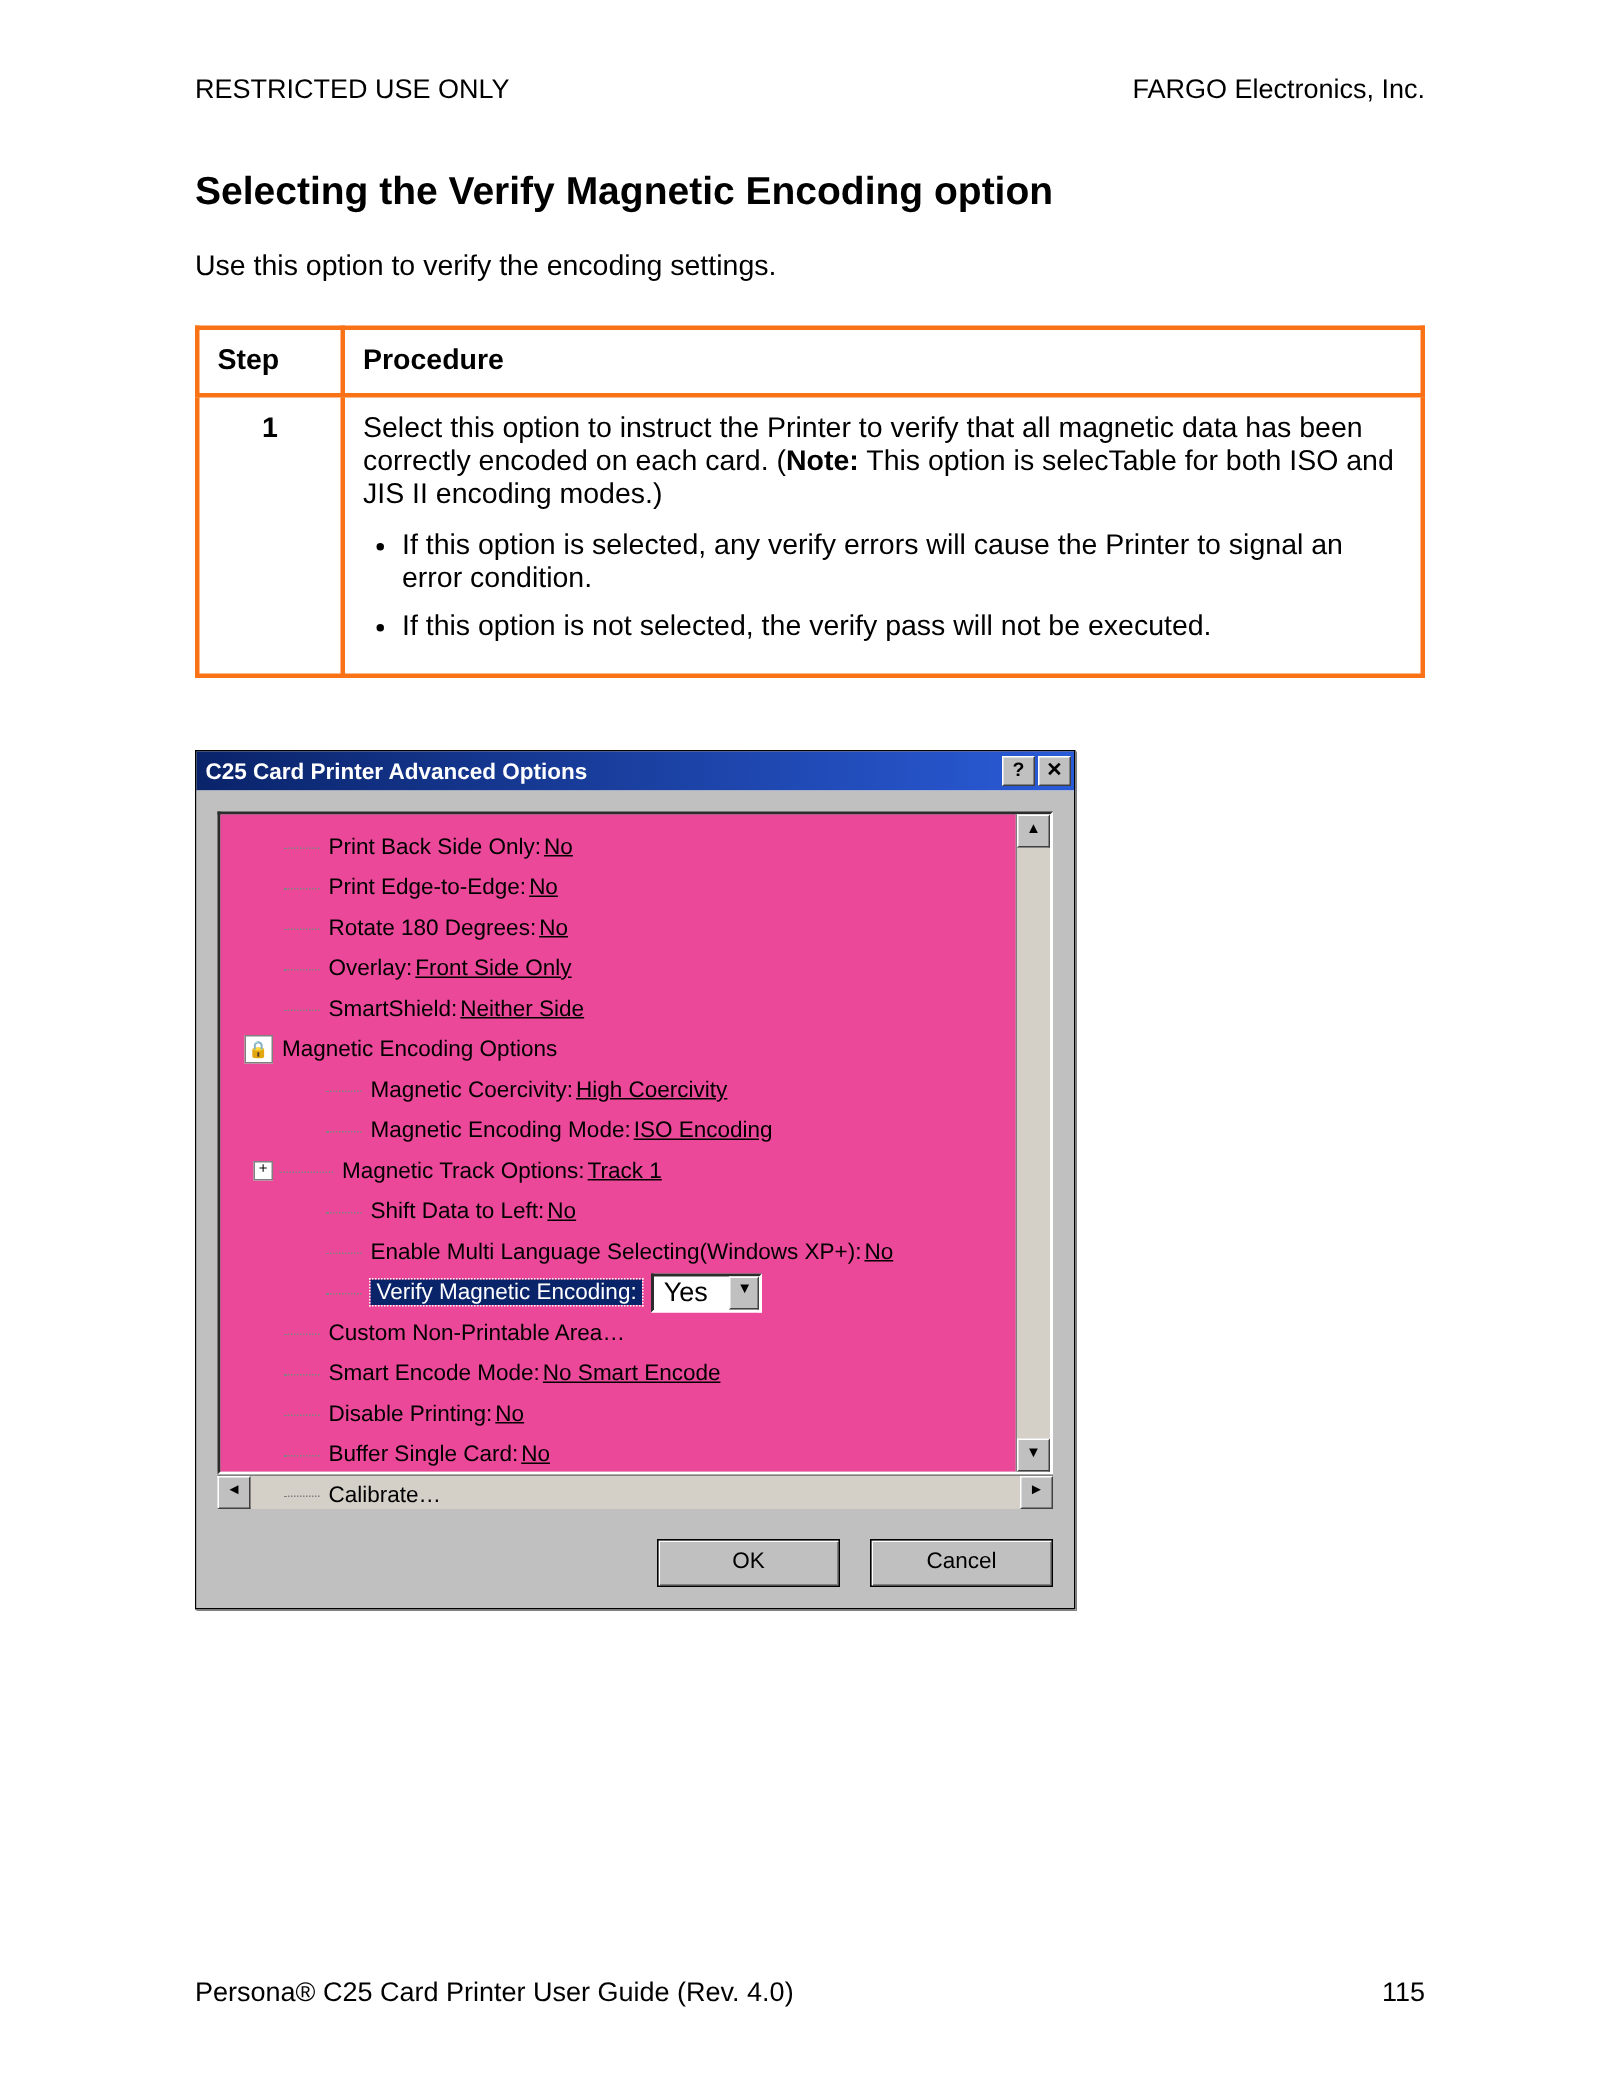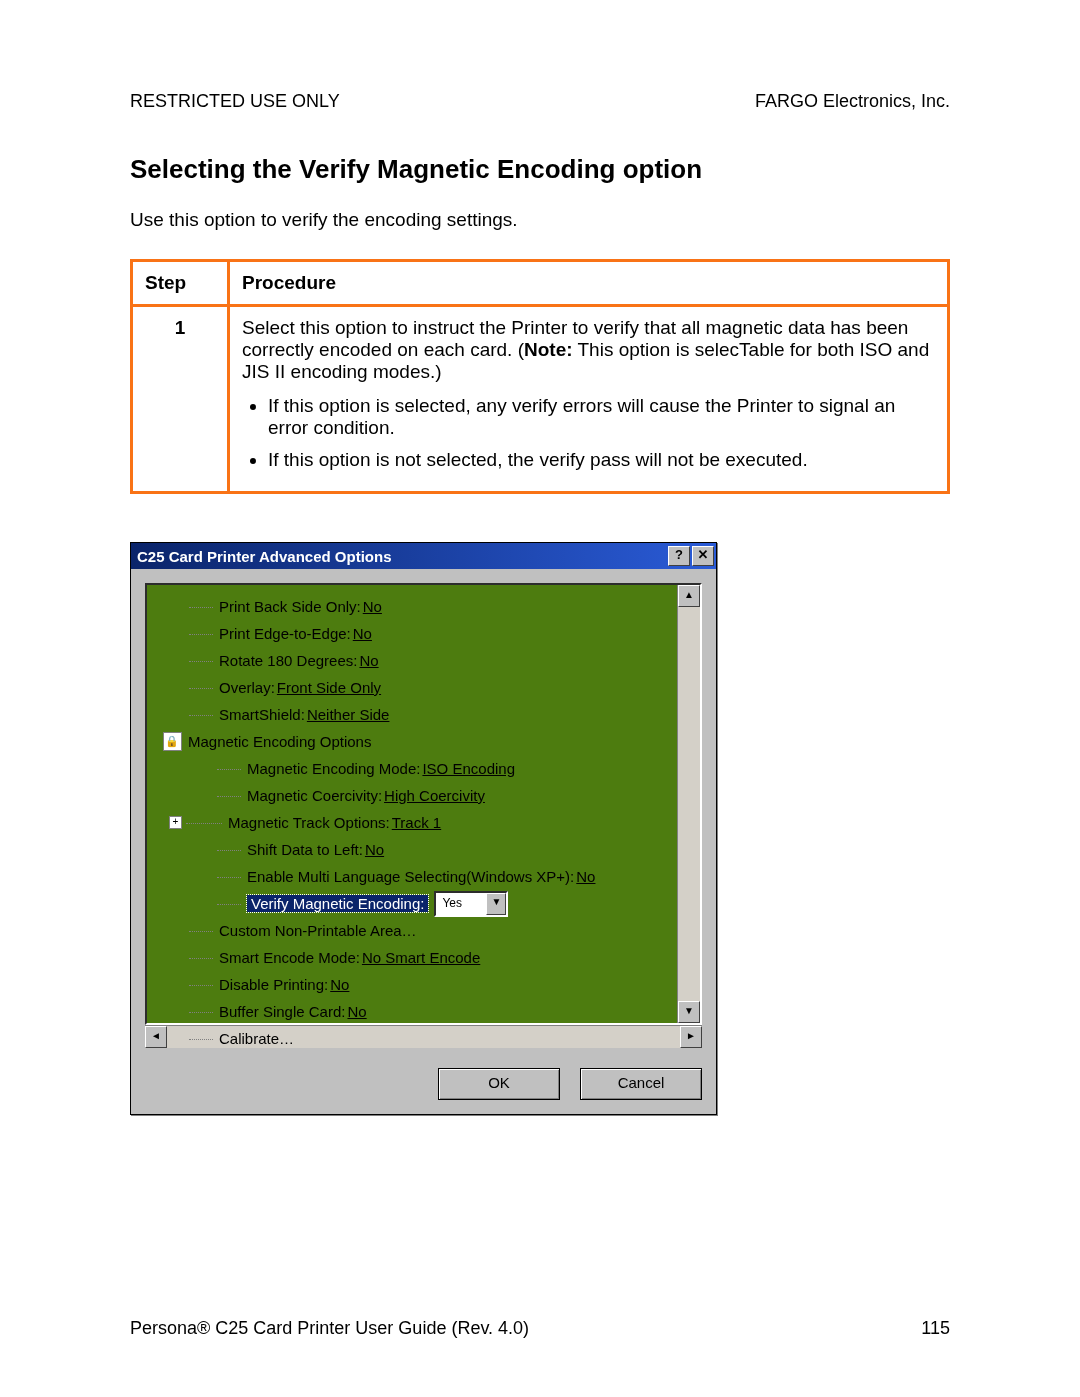--- a/index.html
+++ b/index.html
@@ -7,21 +7,21 @@
     padding: 0;
     background: #fff;
     font-family: Arial, Helvetica, sans-serif;
     color: #000;
     width: 1080px;
   }
   .page {
     width: 1080px;
     min-height: 1397px;
     box-sizing: border-box;
-    padding: 91px 130px 0 130px;
+    padding: 49px 130px 0 130px;
     position: relative;
   }
   .top-line {
     display: flex;
     justify-content: space-between;
     font-size: 18px;
     margin-bottom: 42px;
   }
   .heading {
     font-size: 26px;
@@ -100,21 +100,21 @@
     padding: 14px 14px 14px 14px;
   }
   .tree-outer {
     background: #c0c0c0;
     border: 2px inset #fff;
     border-top-color: #808080;
     border-left-color: #808080;
     display: flex;
   }
   .tree-view {
-    background: #4d7c0f;
+    background: #ec4899;
     flex: 1;
     padding: 8px 0 8px 8px;
     position: relative;
     height: 438px;
     box-sizing: border-box;
   }
   .vscroll {
     width: 22px;
     background: #d4d0c8;
     border-left: 1px solid #808080;
@@ -207,21 +207,21 @@
     margin-left: 6px;
     border: 2px inset #fff;
     border-top-color: #808080;
     border-left-color: #808080;
     background: #fff;
     flex: 0 0 auto;
   }
   .dropdown .dd-val {
     padding: 1px 6px;
     min-width: 38px;
-    font-size: 12px;
+    font-size: 18px;
     line-height: 18px;
   }
   .dropdown .dd-btn {
     width: 18px;
     background: #c0c0c0;
     border: 1px solid #fff;
     border-right-color: #404040;
     border-bottom-color: #404040;
     font-size: 10px;
     text-align: center;
@@ -321,27 +321,27 @@
             <span class="opt-label">SmartShield:</span>
             <span class="opt-val">Neither Side</span>
           </div>
 
           <div class="tree-row" style="padding-left:8px">
             <span class="lock-icon">🔒</span>
             <span class="opt-label">Magnetic Encoding Options</span>
           </div>
           <div class="tree-row indent2">
             <span class="dots"></span>
+            <span class="opt-label">Magnetic Coercivity:</span>
+            <span class="opt-val">High Coercivity</span>
+          </div>
+          <div class="tree-row indent2">
+            <span class="dots"></span>
             <span class="opt-label">Magnetic Encoding Mode:</span>
             <span class="opt-val">ISO Encoding</span>
-          </div>
-          <div class="tree-row indent2">
-            <span class="dots"></span>
-            <span class="opt-label">Magnetic Coercivity:</span>
-            <span class="opt-val">High Coercivity</span>
           </div>
           <div class="tree-row" style="padding-left:14px">
             <span class="plus-box">+</span>
             <span class="dots" style="width:36px"></span>
             <span class="opt-label">Magnetic Track Options:</span>
             <span class="opt-val">Track 1</span>
           </div>
           <div class="tree-row indent2">
             <span class="dots"></span>
             <span class="opt-label">Shift Data to Left:</span>

